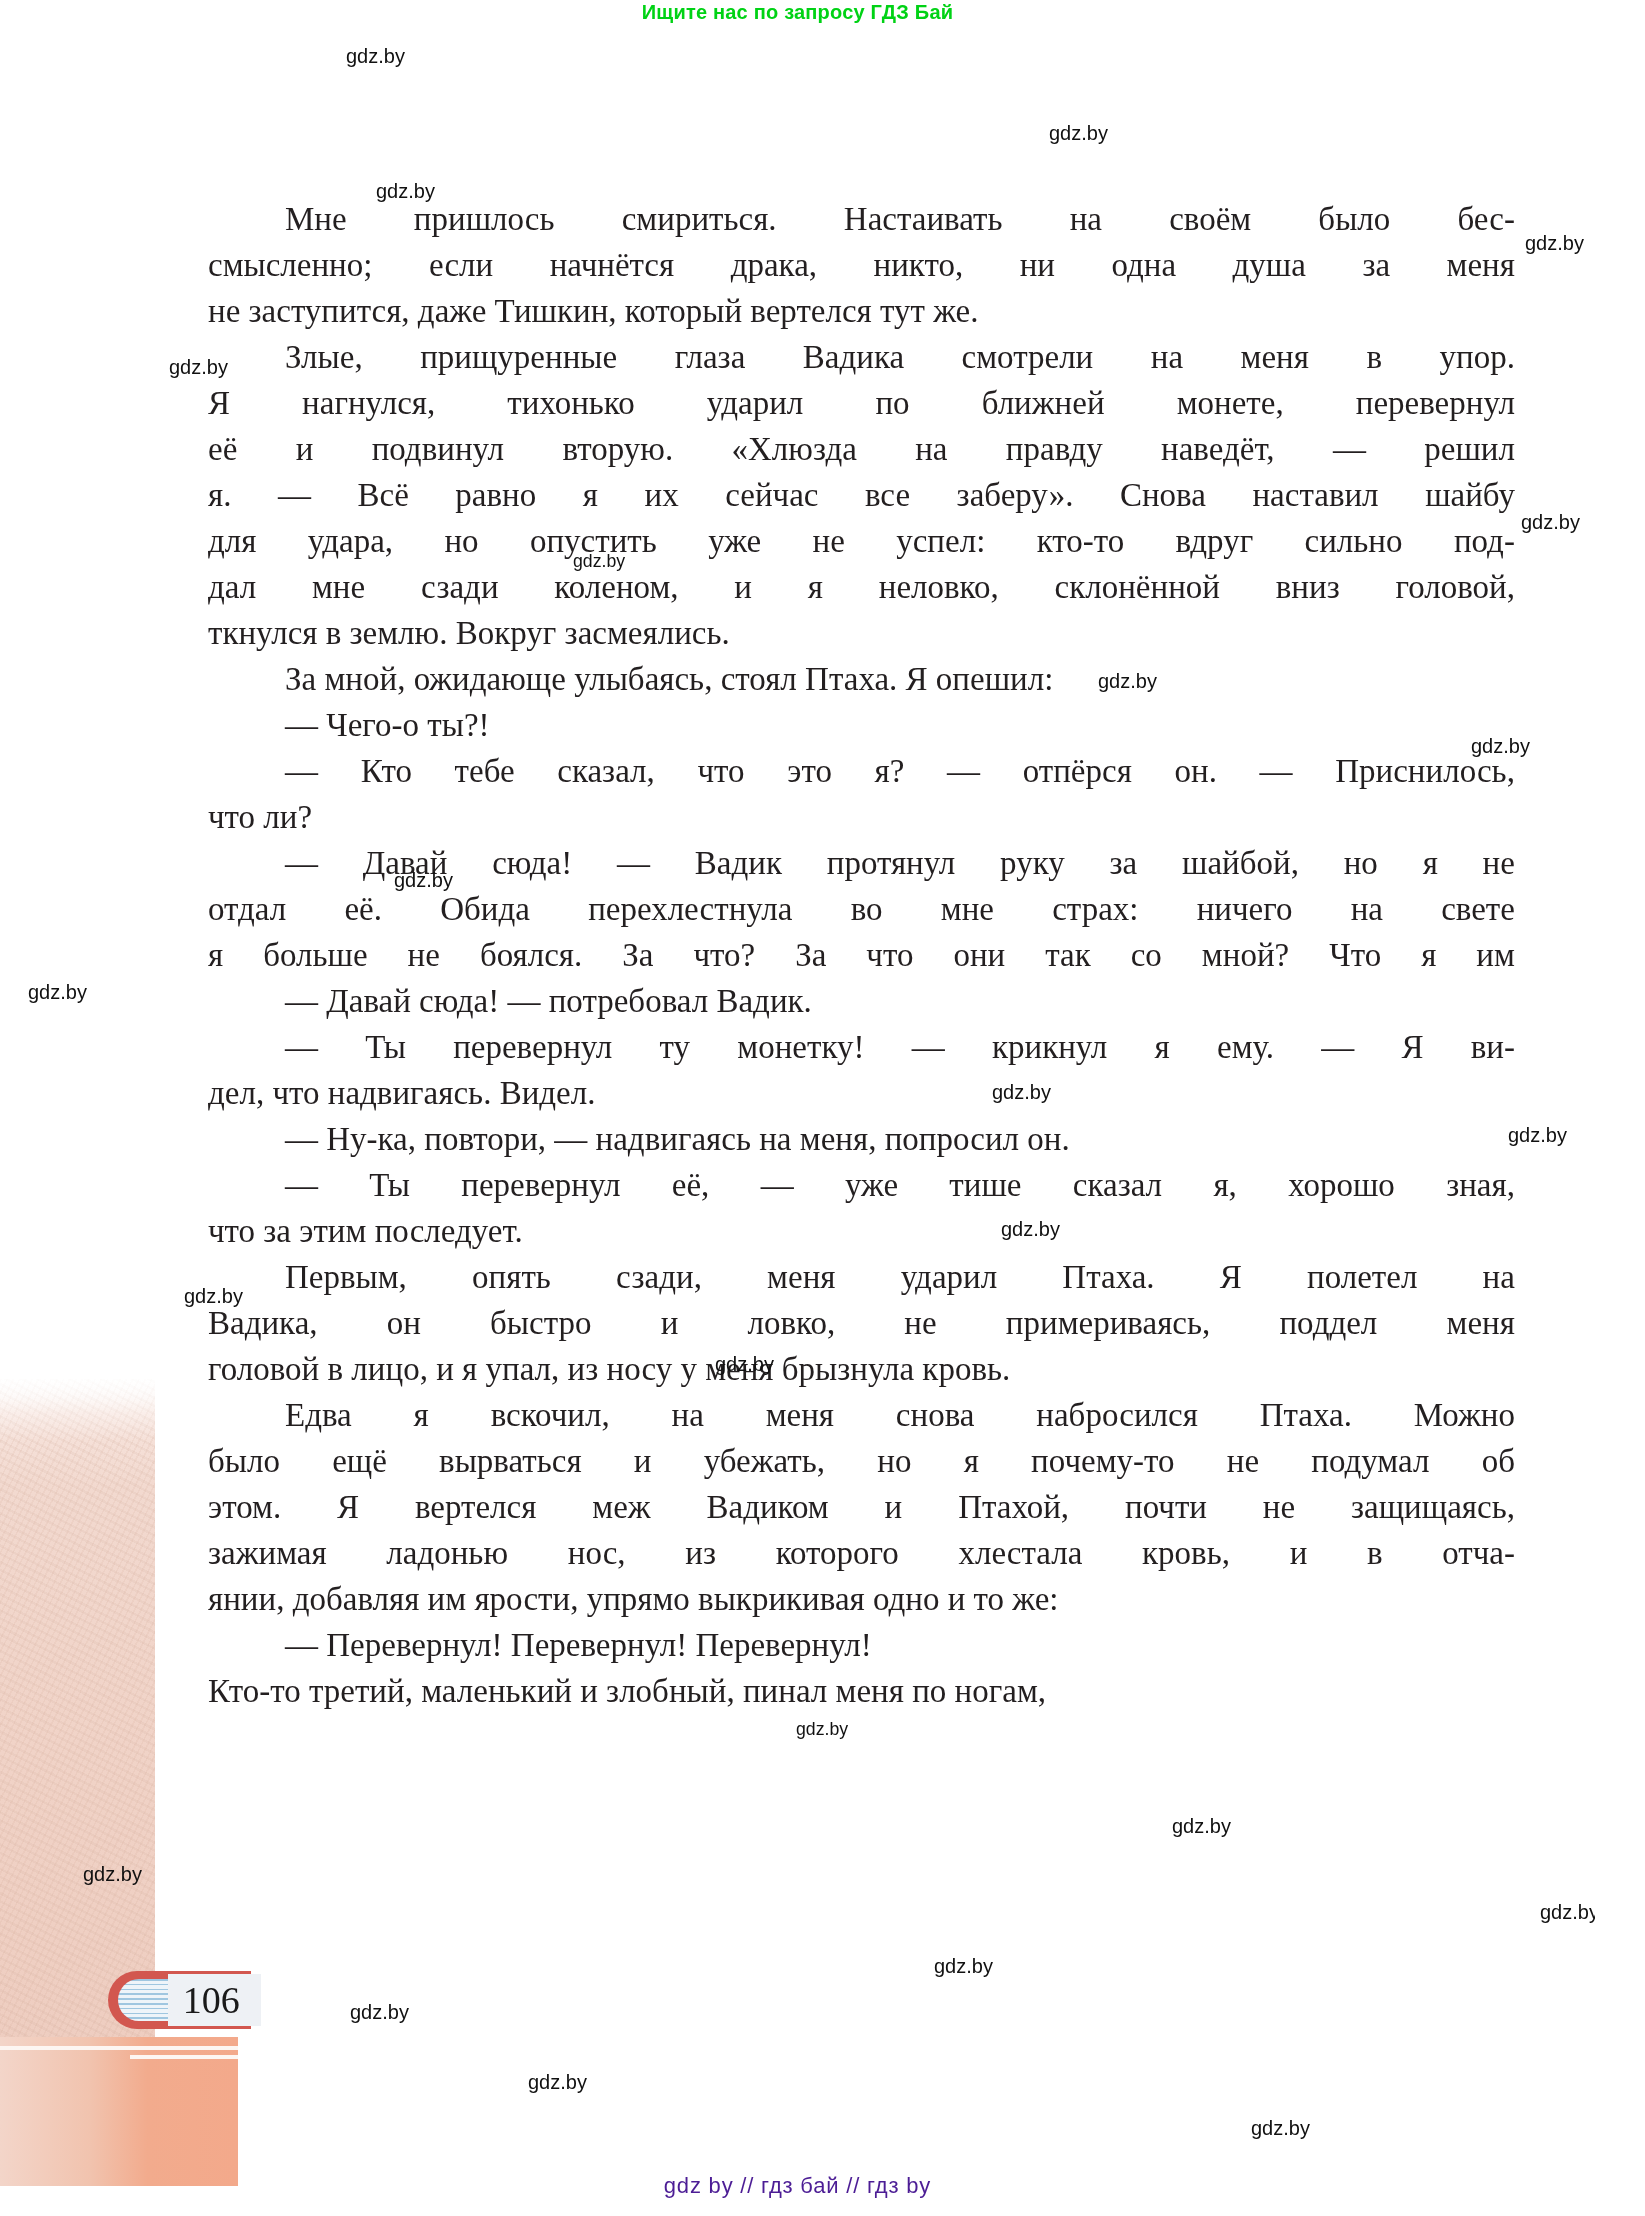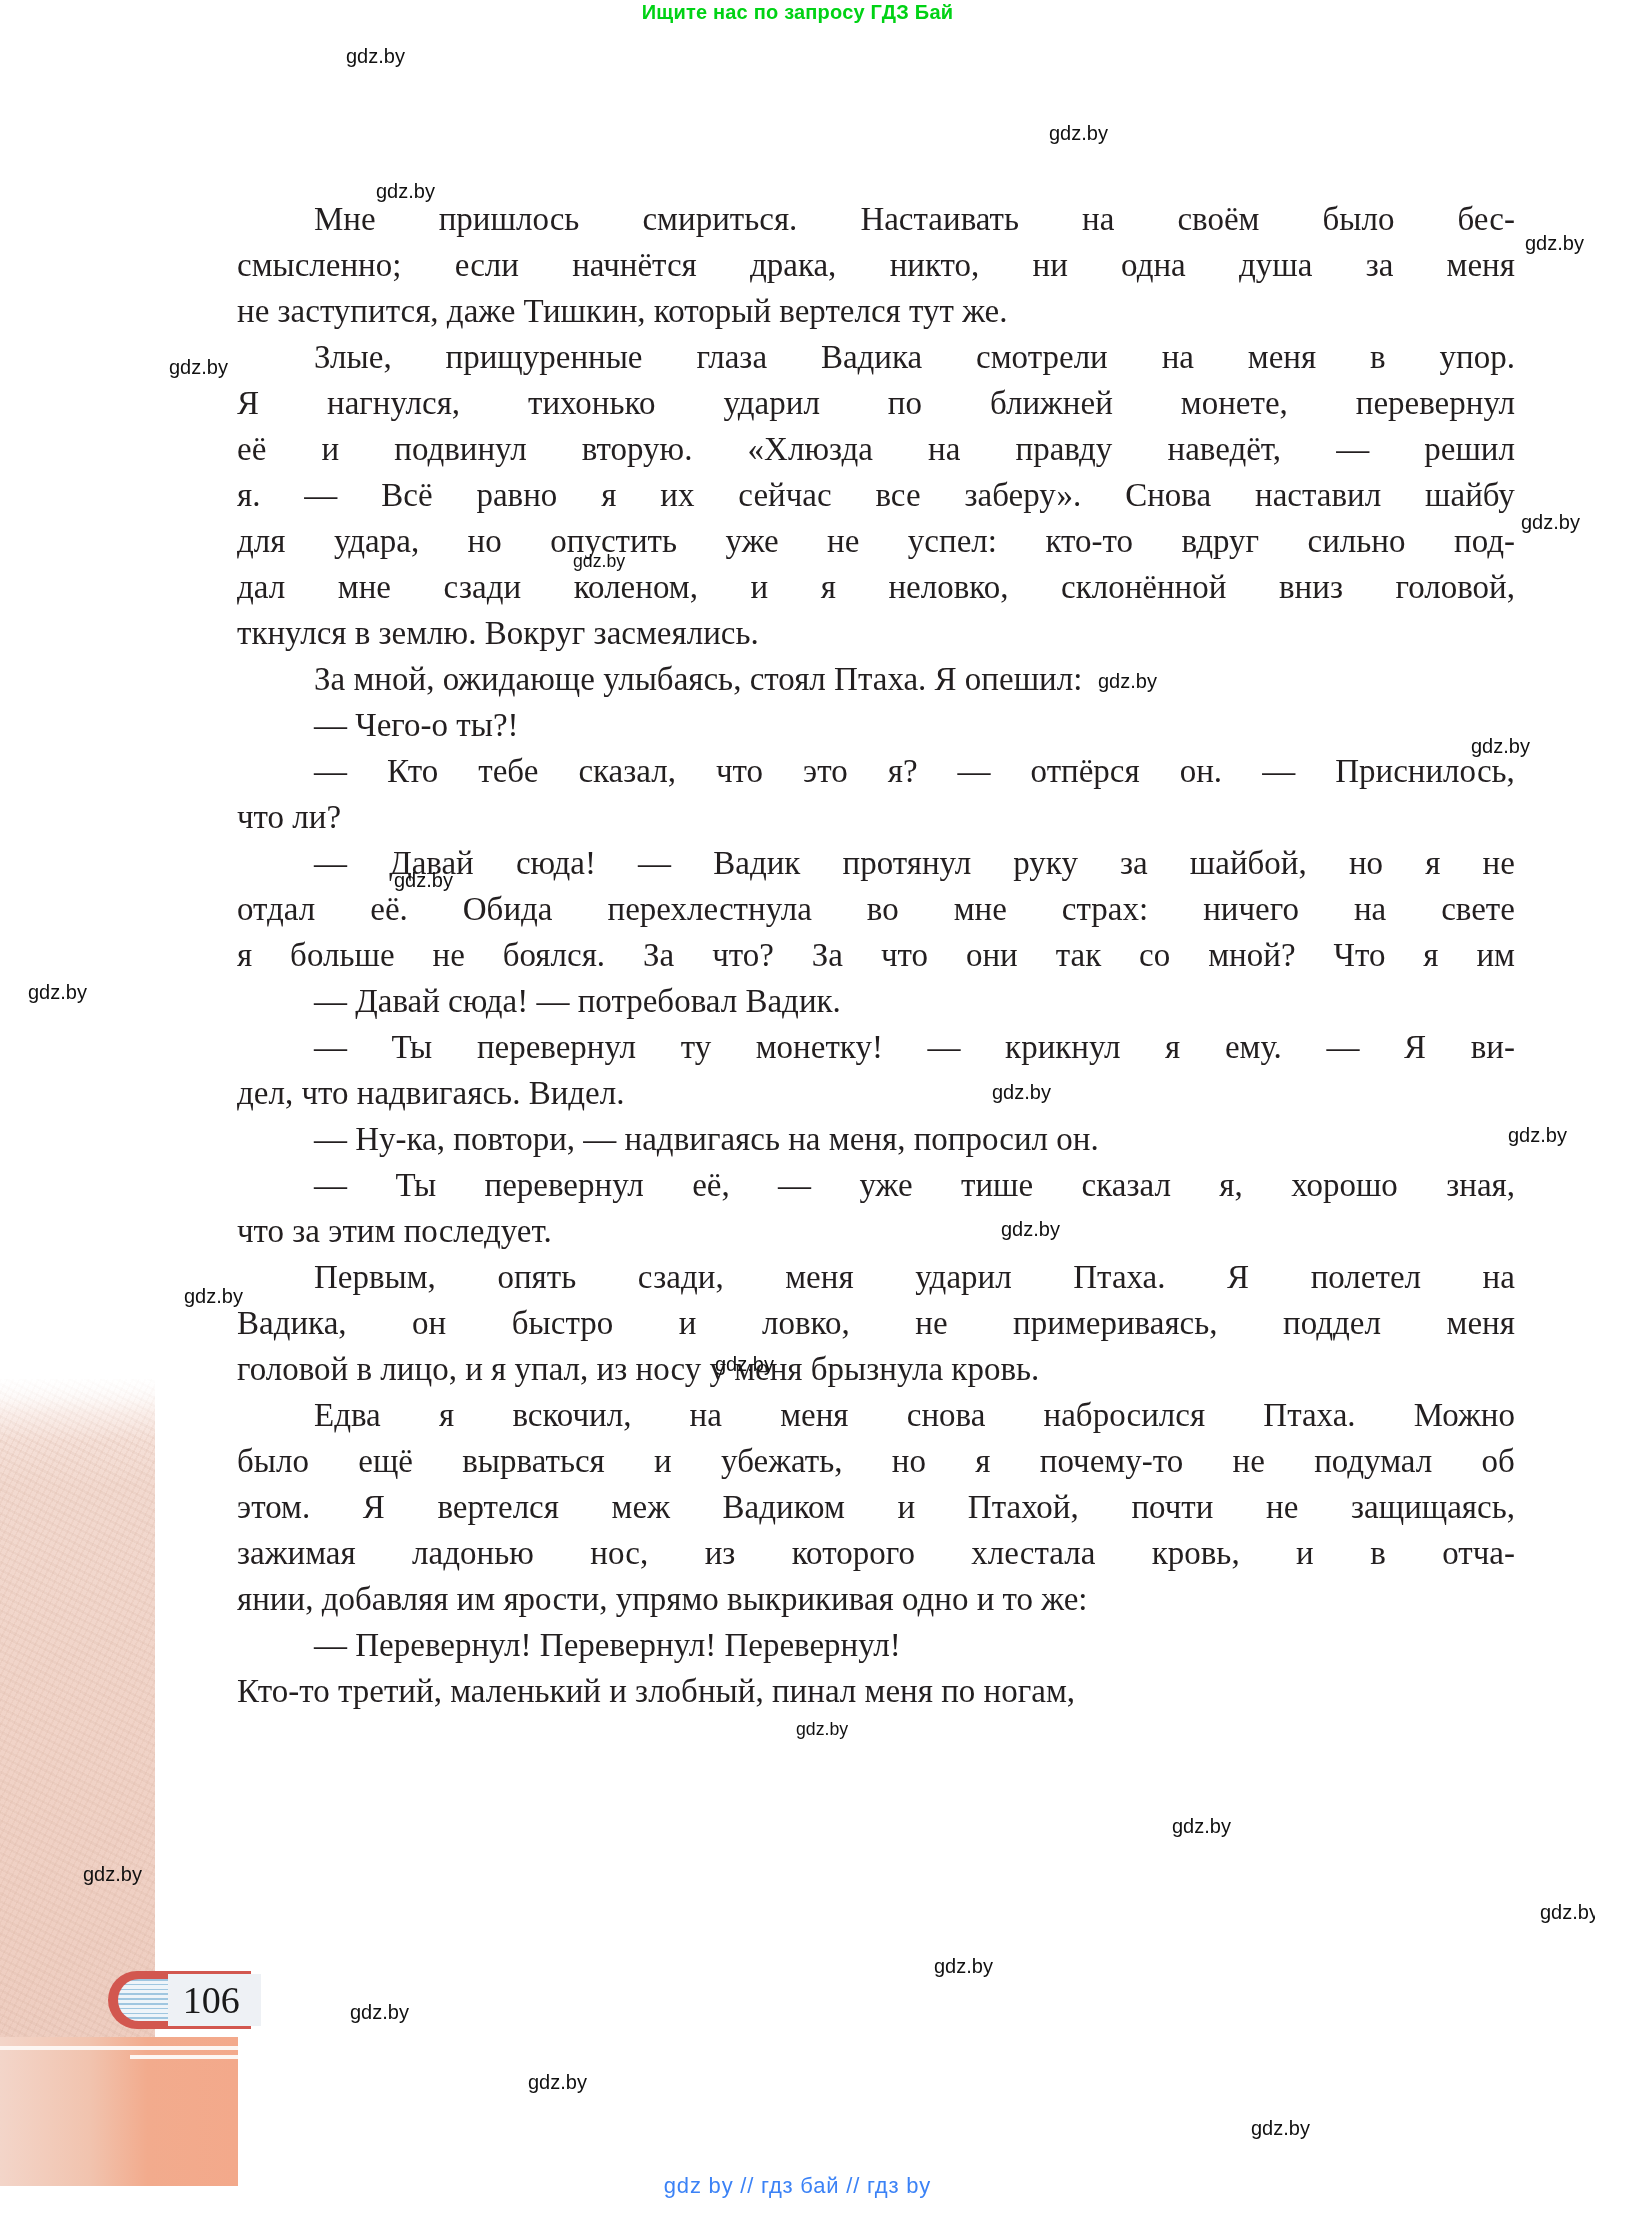--- a/index.html
+++ b/index.html
@@ -140,21 +140,20 @@
     text-align: justify;
     text-justify: inter-word;
   }
 
   
   .lines { display: block; }
   .ln {
     display: flex;
     justify-content: space-between;
     white-space: nowrap;
-    margin-left: 29px;
   }
   .ln.flush { justify-content: flex-start; align-items: center; }
   .ln.indent { padding-left: 77px; }
   .ln > span { display: inline-block; }
 
   
   .wm {
     position: absolute;
     font-family: "Liberation Sans", sans-serif;
     color: #111111;
@@ -164,21 +163,21 @@
 
   
   .footer {
     position: absolute;
     left: 0;
     top: 2173px;
     width: 100%;
     text-align: center;
     font-family: "Liberation Sans", sans-serif;
     font-size: 22px;
-    color: #3b82f6;
+    color: #4c1d95;
     letter-spacing: 0.8px;
   }
 </style>
 </head>
 <body>
 
 <div class="page">
 
   <div class="promo">Ищите нас по запросу ГДЗ Бай</div>
 

